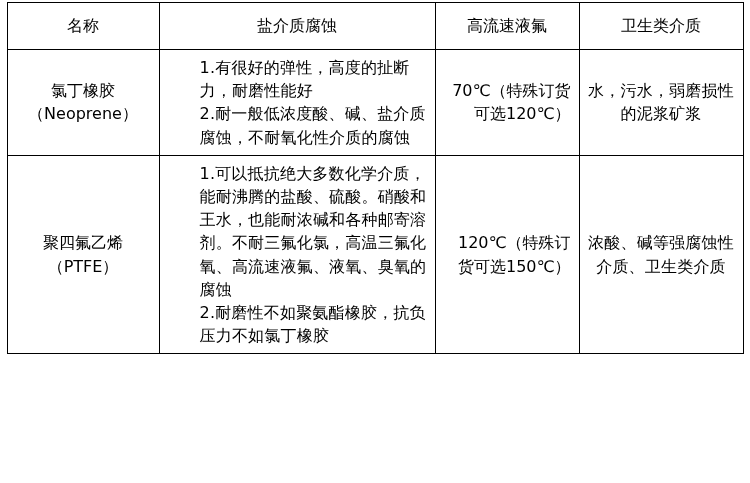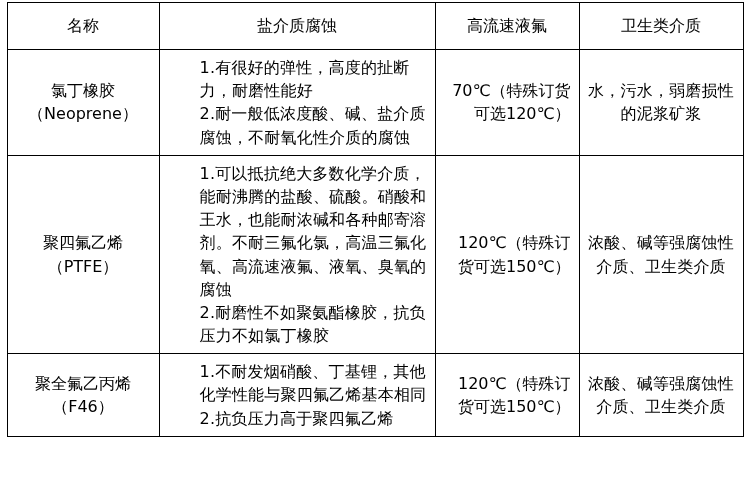--- a/index.html
+++ b/index.html
@@ -104,27 +104,15 @@
           <span class="en">聚四氟乙烯</span>
           <span class="en">（PTFE）</span>
         </td>
         <td class="perf-cell">
           <span class="perf-line">1.可以抵抗绝大多数化学介质，能耐沸腾的盐酸、硫酸。硝酸和王水，也能耐浓碱和各种邮寄溶剂。不耐三氟化氯，高温三氟化氧、高流速液氟、液氧、臭氧的腐蚀</span>
           <span class="perf-line">2.耐磨性不如聚氨酯橡胶，抗负压力不如氯丁橡胶</span>
         </td>
         <td class="temp-cell">120℃（特殊订货可选150℃）</td>
         <td class="scope-cell">浓酸、碱等强腐蚀性介质、卫生类介质</td>
       </tr>
-      <tr>
-        <td class="name-cell">
-          <span class="en">聚全氟乙丙烯</span>
-          <span class="en">（F46）</span>
-        </td>
-        <td class="perf-cell">
-          <span class="perf-line">1.不耐发烟硝酸、丁基锂，其他化学性能与聚四氟乙烯基本相同</span>
-          <span class="perf-line">2.抗负压力高于聚四氟乙烯</span>
-        </td>
-        <td class="temp-cell">120℃（特殊订货可选150℃）</td>
-        <td class="scope-cell">浓酸、碱等强腐蚀性介质、卫生类介质</td>
-      </tr>
     </tbody>
   </table>
 </div>
 
 </body></html>

